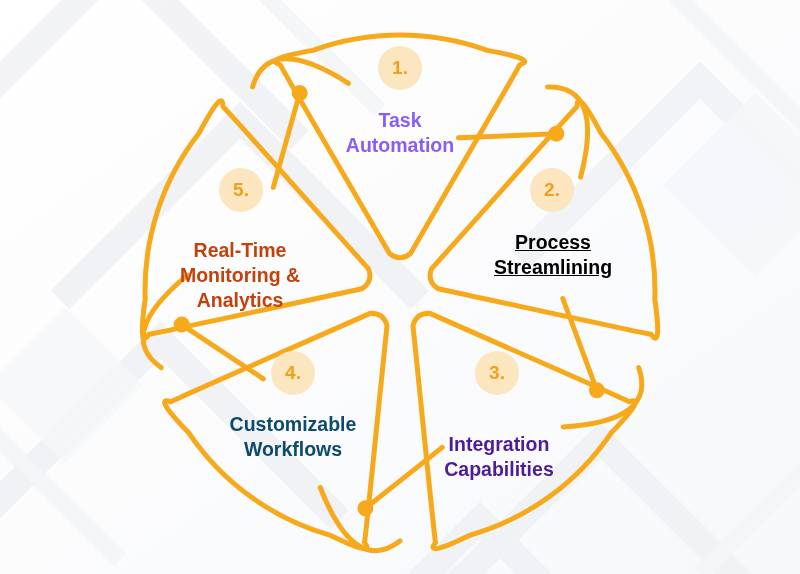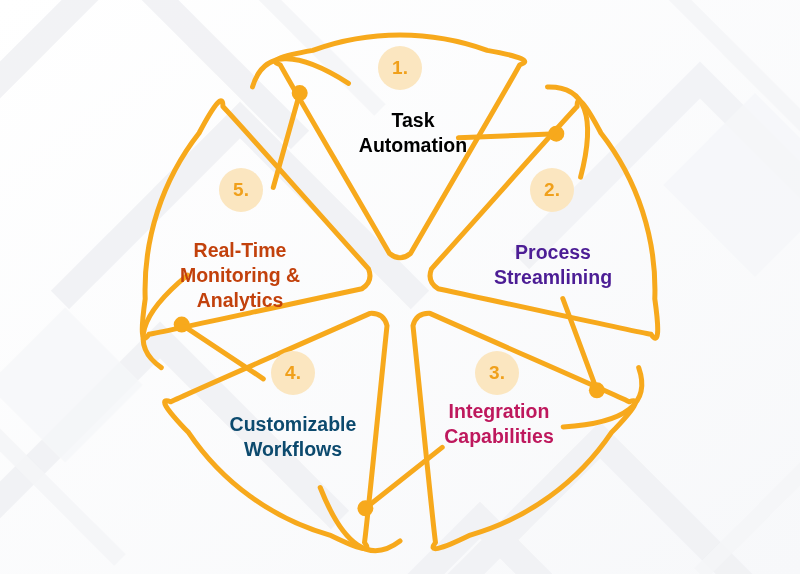--- a/index.html
+++ b/index.html
@@ -123,27 +123,27 @@
         <circle cx="181.7" cy="324.6" r="8" fill="#F7A91C"></circle>
         <path d="M 362.0 288.7 C 255.4 311.5 169.0 330.7 148.9 334.3 Q 137.9 350.5 145.2 298.9 A 255 255 0 0 1 199.1 133.0 Q 223.5 87.0 222.9 106.6 C 237.0 121.2 295.7 187.7 368.5 268.8 Q 373.4 281.3 362.0 288.7" class="petal-shape" stroke="#F7A91C"></path>
         <path d="M 252.5 86.9 Q 268.8 32.5 348.5 83.3" class="tail-line" stroke="#F7A91C"></path>
         <path d="M 273.3 187.4 L 299.7 93.1" class="stalk-line" stroke="#F7A91C"></path>
         <circle cx="299.7" cy="93.1" r="8" fill="#F7A91C"></circle>
       </g>
   </svg>
 
   <div id="overlay">
       <div class="badge" style="left: 378px; top: 46px; background: rgb(251, 230, 192); color: rgb(240, 160, 27);">1.</div>
-      <div class="seg-label" style="left: 400px; top: 133px; color: #000000; margin-left: 13px;">Task
+      <div class="seg-label" style="left: 400px; top: 133px; color: #8b5cf6;">Task
 Automation</div>
       <div class="badge" style="left: 530px; top: 168px; background: rgb(251, 230, 192); color: rgb(240, 160, 27);">2.</div>
-      <div class="seg-label" style="left: 553px; top: 265px; color: #4c1d95;">Process
+      <div class="seg-label" style="left: 553px; top: 255px; color: #000000; text-decoration: underline;">Process
 Streamlining</div>
       <div class="badge" style="left: 475px; top: 351px; background: rgb(251, 230, 192); color: rgb(240, 160, 27);">3.</div>
-      <div class="seg-label" style="left: 499px; top: 424px; color: #be185d;">Integration
+      <div class="seg-label" style="left: 499px; top: 457px; color: #4c1d95;">Integration
 Capabilities</div>
       <div class="badge" style="left: 271px; top: 351px; background: rgb(251, 230, 192); color: rgb(240, 160, 27);">4.</div>
       <div class="seg-label" style="left: 293px; top: 437px; color: #0c4a6e;">Customizable
 Workflows</div>
       <div class="badge" style="left: 219px; top: 168px; background: rgb(251, 230, 192); color: rgb(240, 160, 27);">5.</div>
       <div class="seg-label" style="left: 240px; top: 275px; color: #c2410c;">Real-Time
 Monitoring &amp;
 Analytics</div>
     </div>
 

